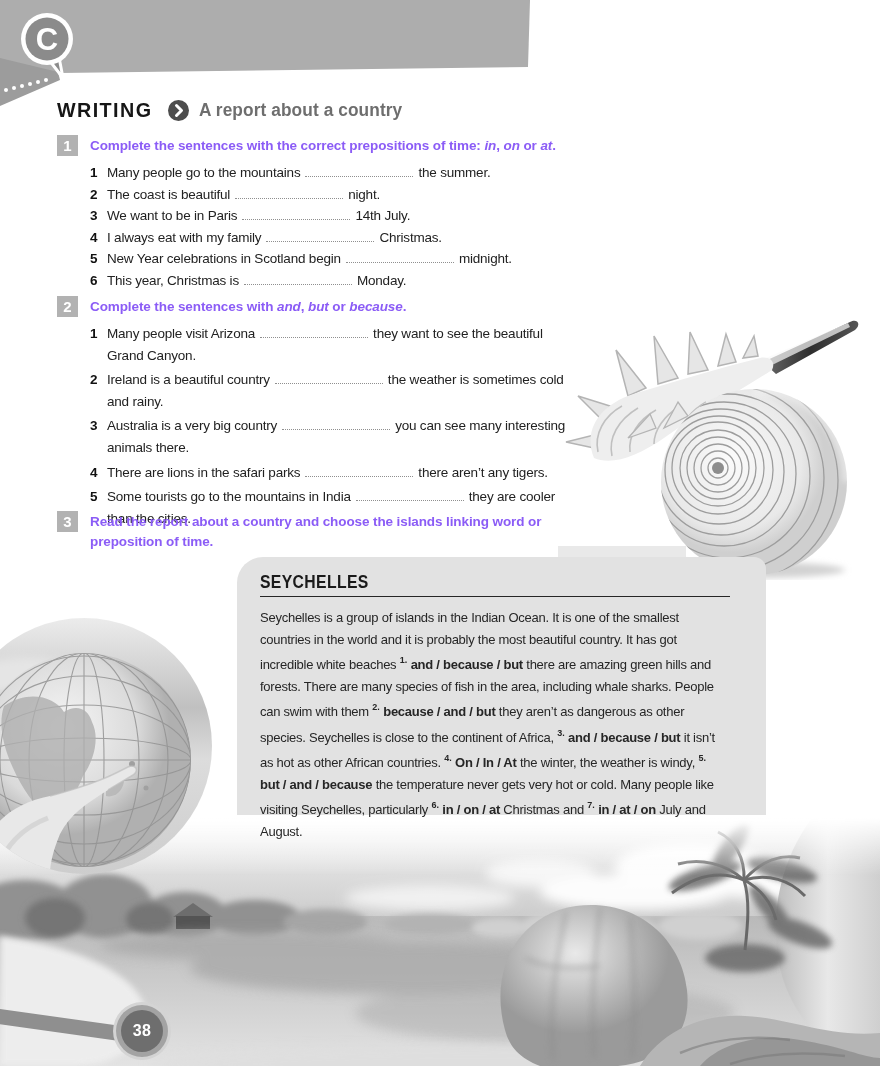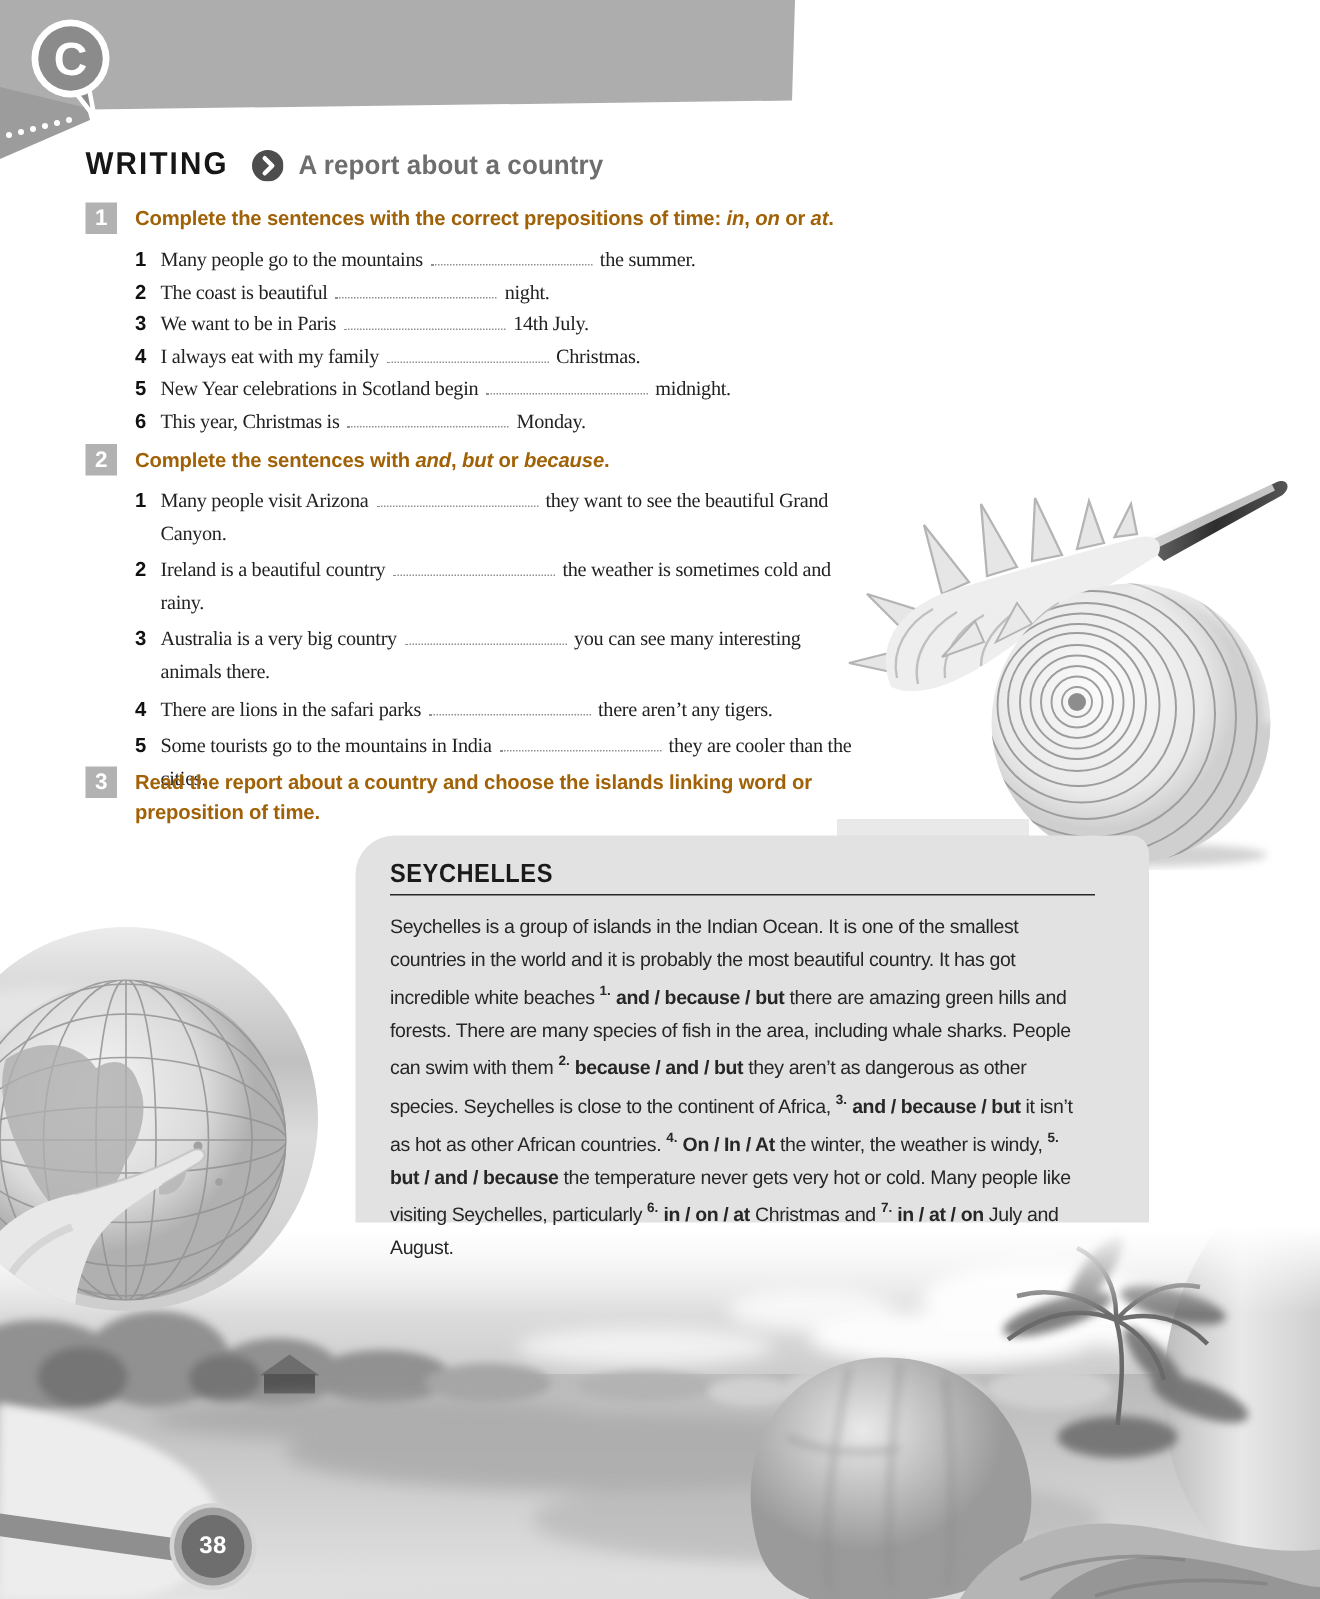--- a/index.html
+++ b/index.html
@@ -15,27 +15,27 @@
   .arrow-badge{width:21px;height:21px;flex:none;}
   .sub-title{font-size:18px;font-weight:700;color:#6e6e6e;letter-spacing:.1px;transform:scaleX(.96);transform-origin:left center;}
   
   .ex{position:absolute;left:57px;z-index:4;}
   .ex1{top:135px;width:520px;}
   .ex2{top:296px;width:512px;}
   .ex3{top:511px;width:505px;}
   .ex-head{display:flex;align-items:flex-start;}
   .badge{width:21px;height:21px;flex:none;background:#b2b2b2;color:#fff;font-weight:800;font-size:15px;
          text-align:center;line-height:21px;margin-right:12px;}
-  .instr{margin:0;font-size:13.5px;font-weight:700;line-height:19.5px;color:#a16207;max-width:470px;padding-top:1px;letter-spacing:-.1px;}
+  .instr{margin:0;font-size:13.5px;font-weight:700;line-height:19.5px;color:#8b5cf6;max-width:470px;padding-top:1px;letter-spacing:-.1px;}
   .instr .s-i{font-style:italic;}
   .items{margin-left:33px;margin-top:6px;}
   .item{display:flex;font-size:13.5px;line-height:21.6px;letter-spacing:-.2px;color:#222;}
   .ex2 .item{margin-bottom:3px;}
   .inum{font-weight:800;flex:none;width:10px;margin-right:7px;color:#111;}
-  .itxt{flex:1;font-family:Liberation Serif, serif;}
+  .itxt{flex:1;}
   .blank{display:inline-block;width:108px;height:12px;border-bottom:1.6px dotted #8f8f8f;margin:0 5px;vertical-align:baseline;}
   
   .report{position:absolute;left:237px;top:557px;width:529px;height:258px;background:#e2e2e2;
           border-radius:26px 12px 0 0;box-sizing:border-box;padding:15px 35px 0 23px;z-index:2;}
   .report h3{margin:0;font-size:17.5px;font-weight:800;letter-spacing:.4px;color:#1a1a1a;
              transform:scaleX(.9);transform-origin:left center;}
   .title-rule{width:470px;border-top:1.4px solid #262626;margin-top:3px;}
   .rbody{margin:10px 11px 0 0;font-size:13px;line-height:21.5px;letter-spacing:-.25px;color:#262626;max-width:486px;}
   .rbody .s-b{font-weight:700;}
   .rbody .s-sup{font-size:9px;font-weight:700;vertical-align:6px;letter-spacing:0;}

